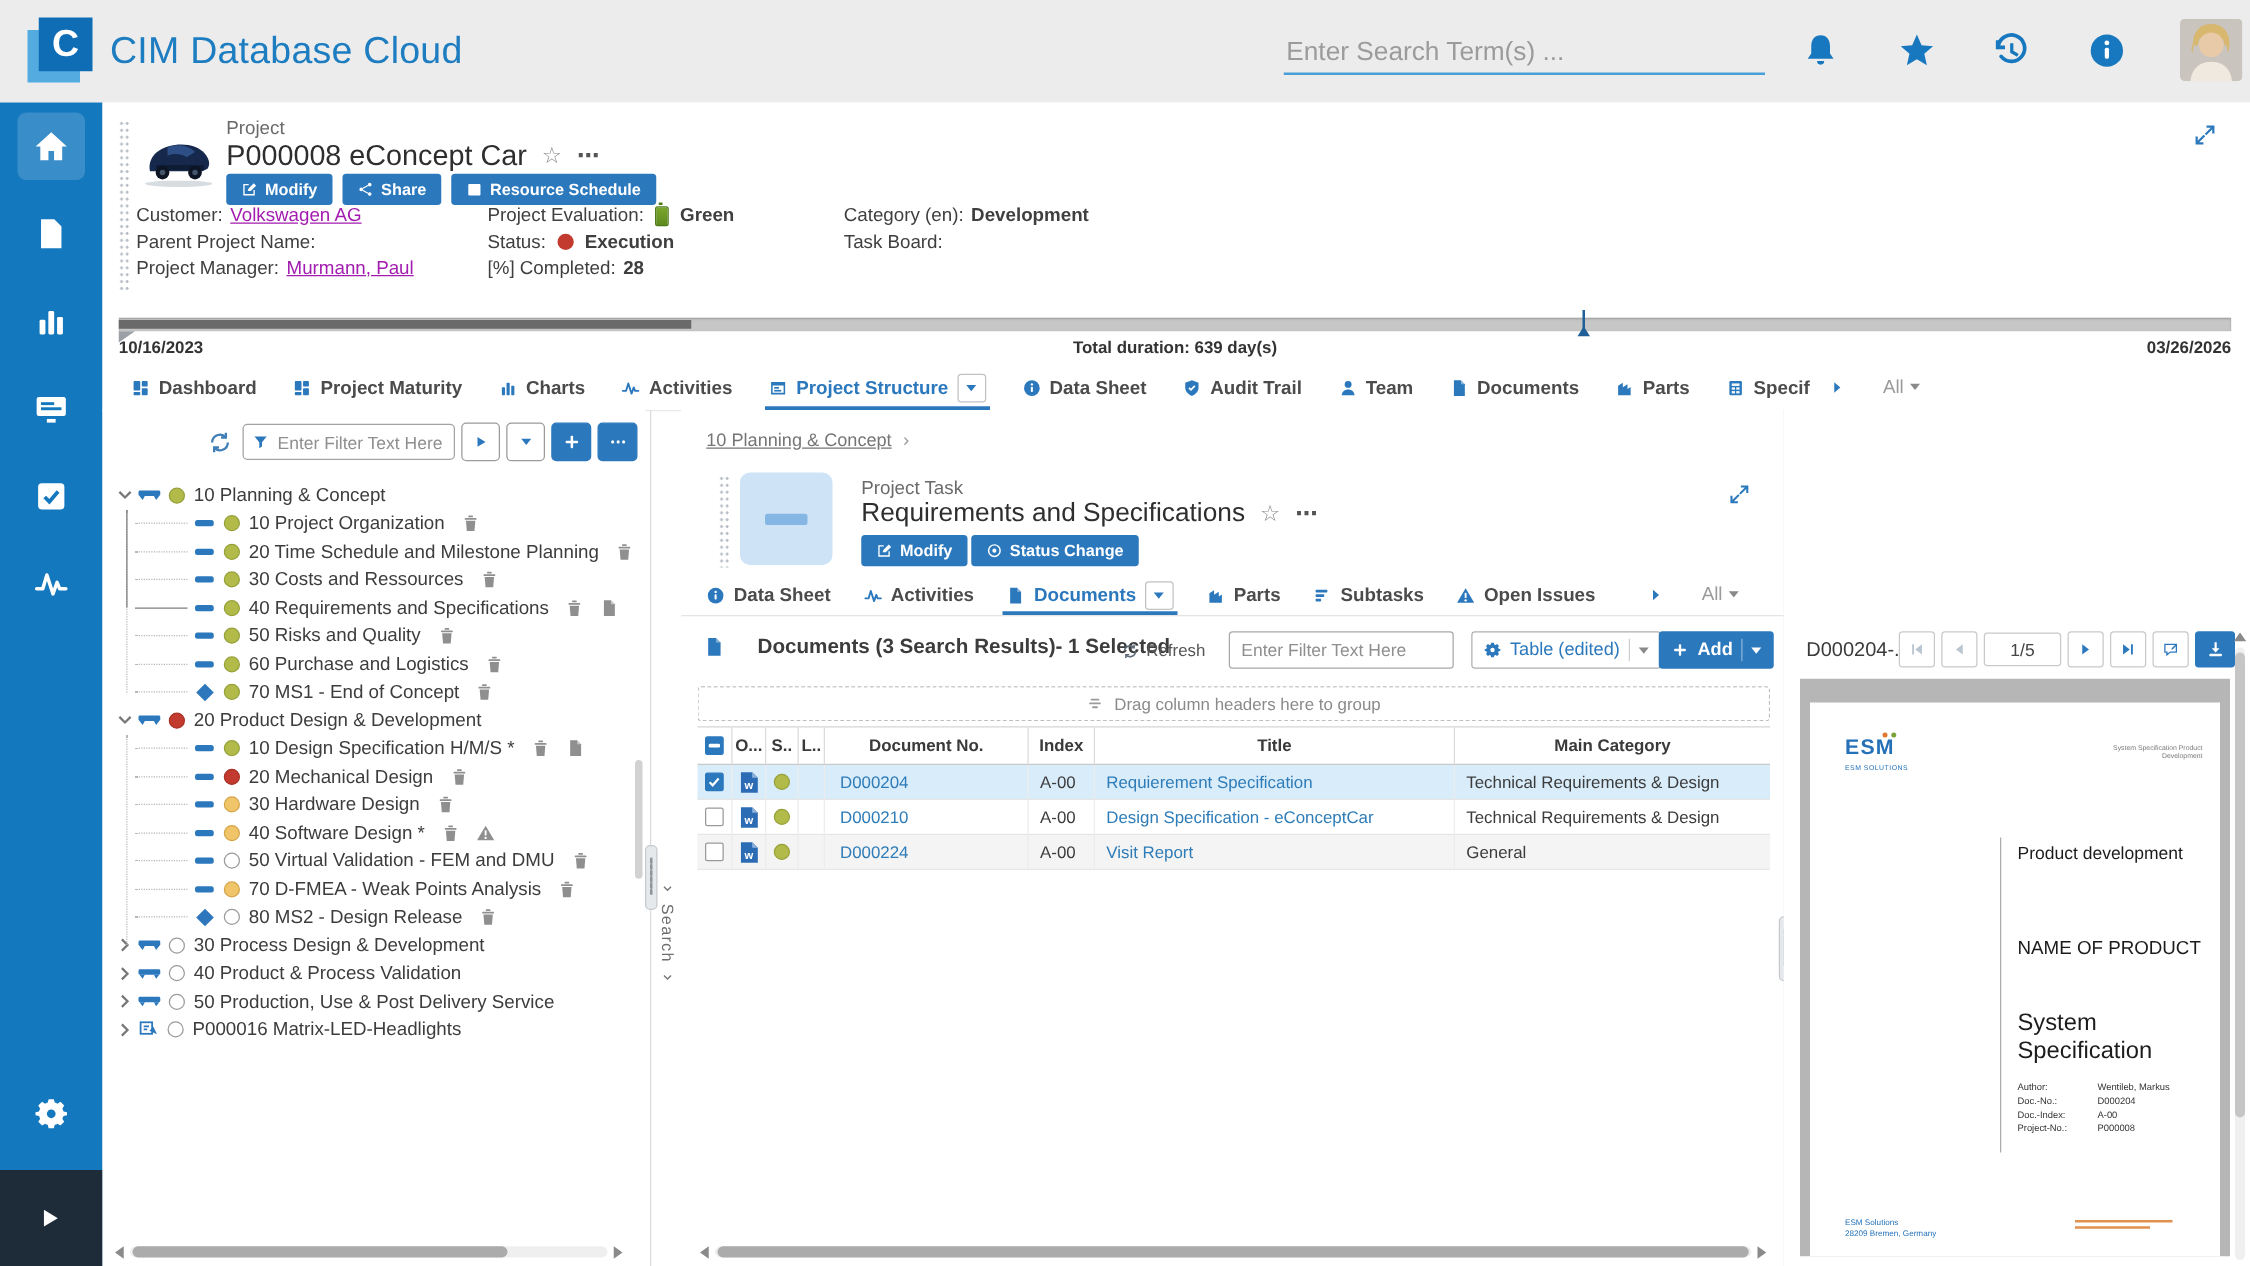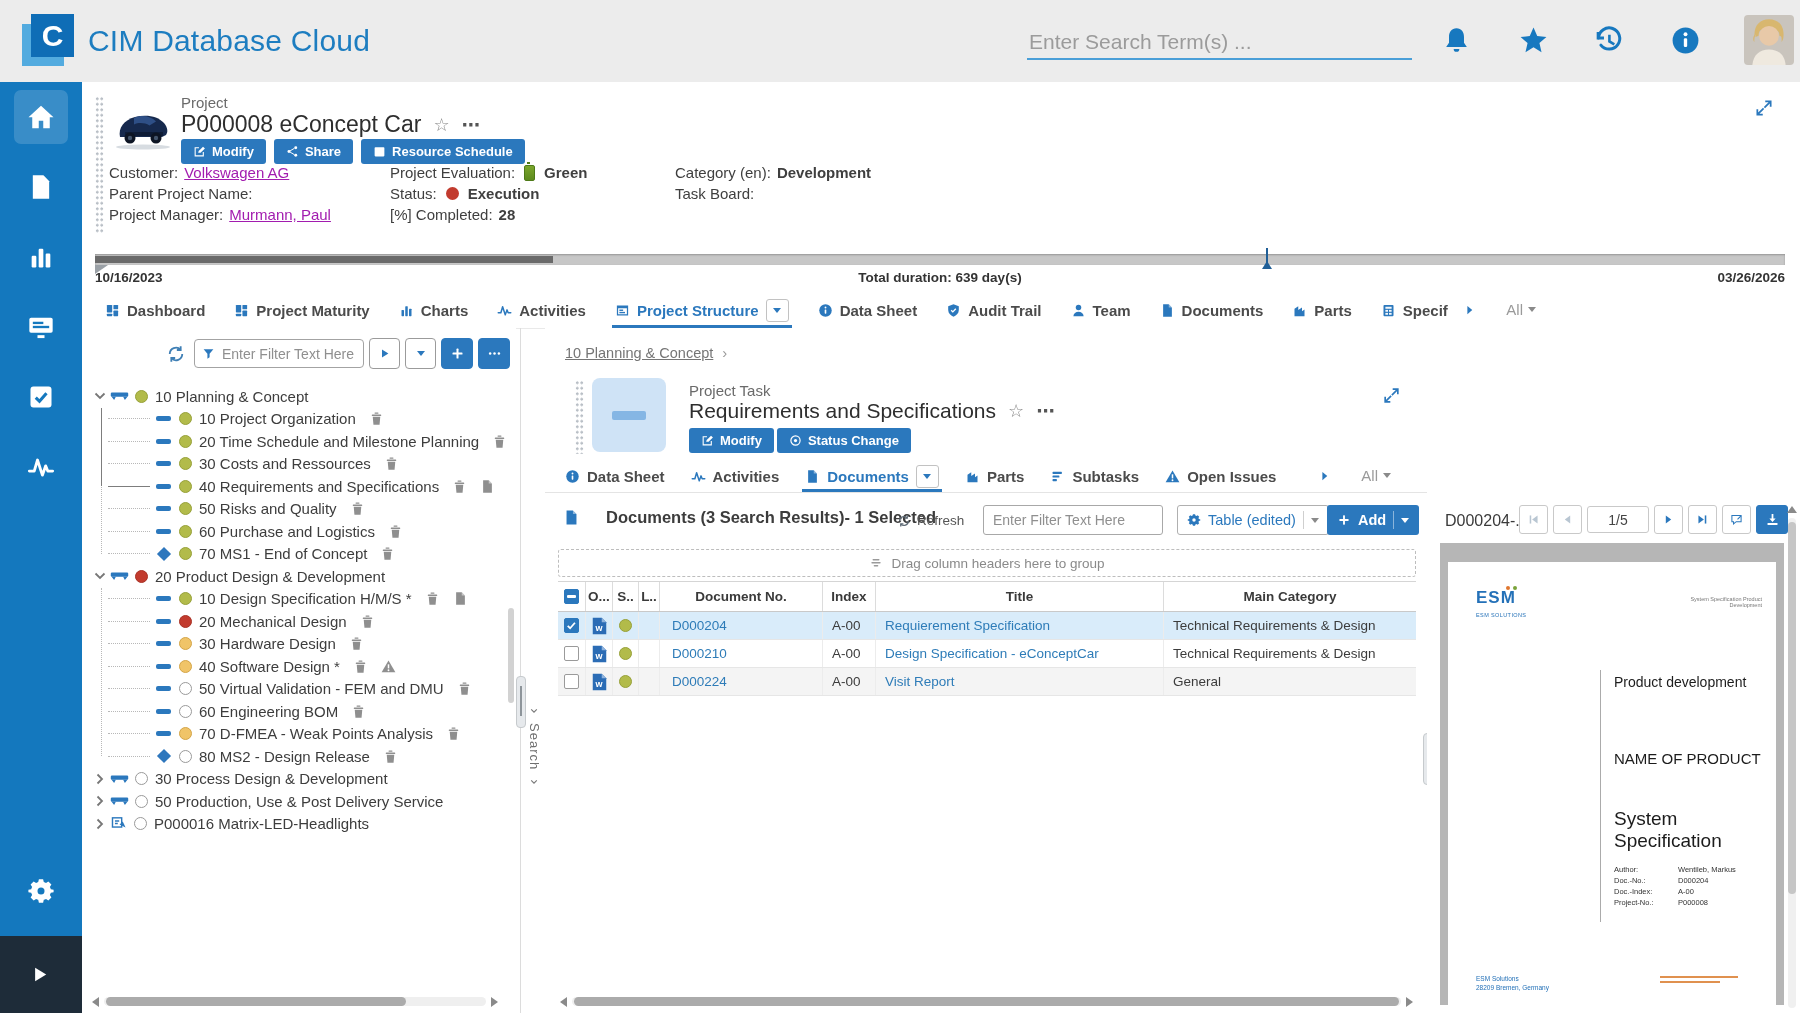--- a/index.html
+++ b/index.html
@@ -828,33 +828,20 @@
             <svg viewBox="0 0 24 24" fill="currentColor">
               <rect x="9" y="2.2" width="6" height="2.2" rx=".6"></rect>
               <rect x="4.5" y="5.4" width="15" height="2.4" rx=".8"></rect>
               <path d="M6 9h12l-1.1 13H7.1z"></path>
             </svg>
           </span>
         </div>
         <div class="trow d1">
           <span class="leader"></span>
           <span class="dashico"></span>
-          <span class="scirc empty"></span>
-          <span class="tlabel2">60 Engineering BOM</span>
-          <span class="ico ticon">
-            <svg viewBox="0 0 24 24" fill="currentColor">
-              <rect x="9" y="2.2" width="6" height="2.2" rx=".6"></rect>
-              <rect x="4.5" y="5.4" width="15" height="2.4" rx=".8"></rect>
-              <path d="M6 9h12l-1.1 13H7.1z"></path>
-            </svg>
-          </span>
-        </div>
-        <div class="trow d1">
-          <span class="leader"></span>
-          <span class="dashico"></span>
           <span class="scirc amber"></span>
           <span class="tlabel2">70 D-FMEA - Weak Points Analysis</span>
           <span class="ico ticon">
             <svg viewBox="0 0 24 24" fill="currentColor">
               <rect x="9" y="2.2" width="6" height="2.2" rx=".6"></rect>
               <rect x="4.5" y="5.4" width="15" height="2.4" rx=".8"></rect>
               <path d="M6 9h12l-1.1 13H7.1z"></path>
             </svg>
           </span>
         </div>
@@ -878,20 +865,35 @@
             </svg>
           </span>
           <span class="ico sumico">
             <svg viewBox="0 0 24 12" fill="currentColor">
               <rect x="1" y="1.5" width="22" height="5.5" rx="1.5"></rect>
               <path d="M2 7l3.2 4 2.2-4zM16.6 7l2.2 4 3.2-4z"></path>
             </svg>
           </span>
           <span class="scirc empty"></span>
           <span class="tlabel2">30 Process Design &amp; Development</span>
+        </div>
+        <div class="trow d0">
+          <span class="ico chev">
+            <svg viewBox="0 0 16 16" fill="none" stroke="#777" stroke-width="1.8">
+              <path d="M5.5 3.5L10 8l-4.5 4.5"></path>
+            </svg>
+          </span>
+          <span class="ico sumico">
+            <svg viewBox="0 0 24 12" fill="currentColor">
+              <rect x="1" y="1.5" width="22" height="5.5" rx="1.5"></rect>
+              <path d="M2 7l3.2 4 2.2-4zM16.6 7l2.2 4 3.2-4z"></path>
+            </svg>
+          </span>
+          <span class="scirc empty"></span>
+          <span class="tlabel2">40 Product &amp; Process Validation</span>
         </div>
         <div class="trow d0">
           <span class="ico chev">
             <svg viewBox="0 0 16 16" fill="none" stroke="#777" stroke-width="1.8">
               <path d="M5.5 3.5L10 8l-4.5 4.5"></path>
             </svg>
           </span>
           <span class="ico sumico">
             <svg viewBox="0 0 24 12" fill="currentColor">
               <rect x="1" y="1.5" width="22" height="5.5" rx="1.5"></rect>

